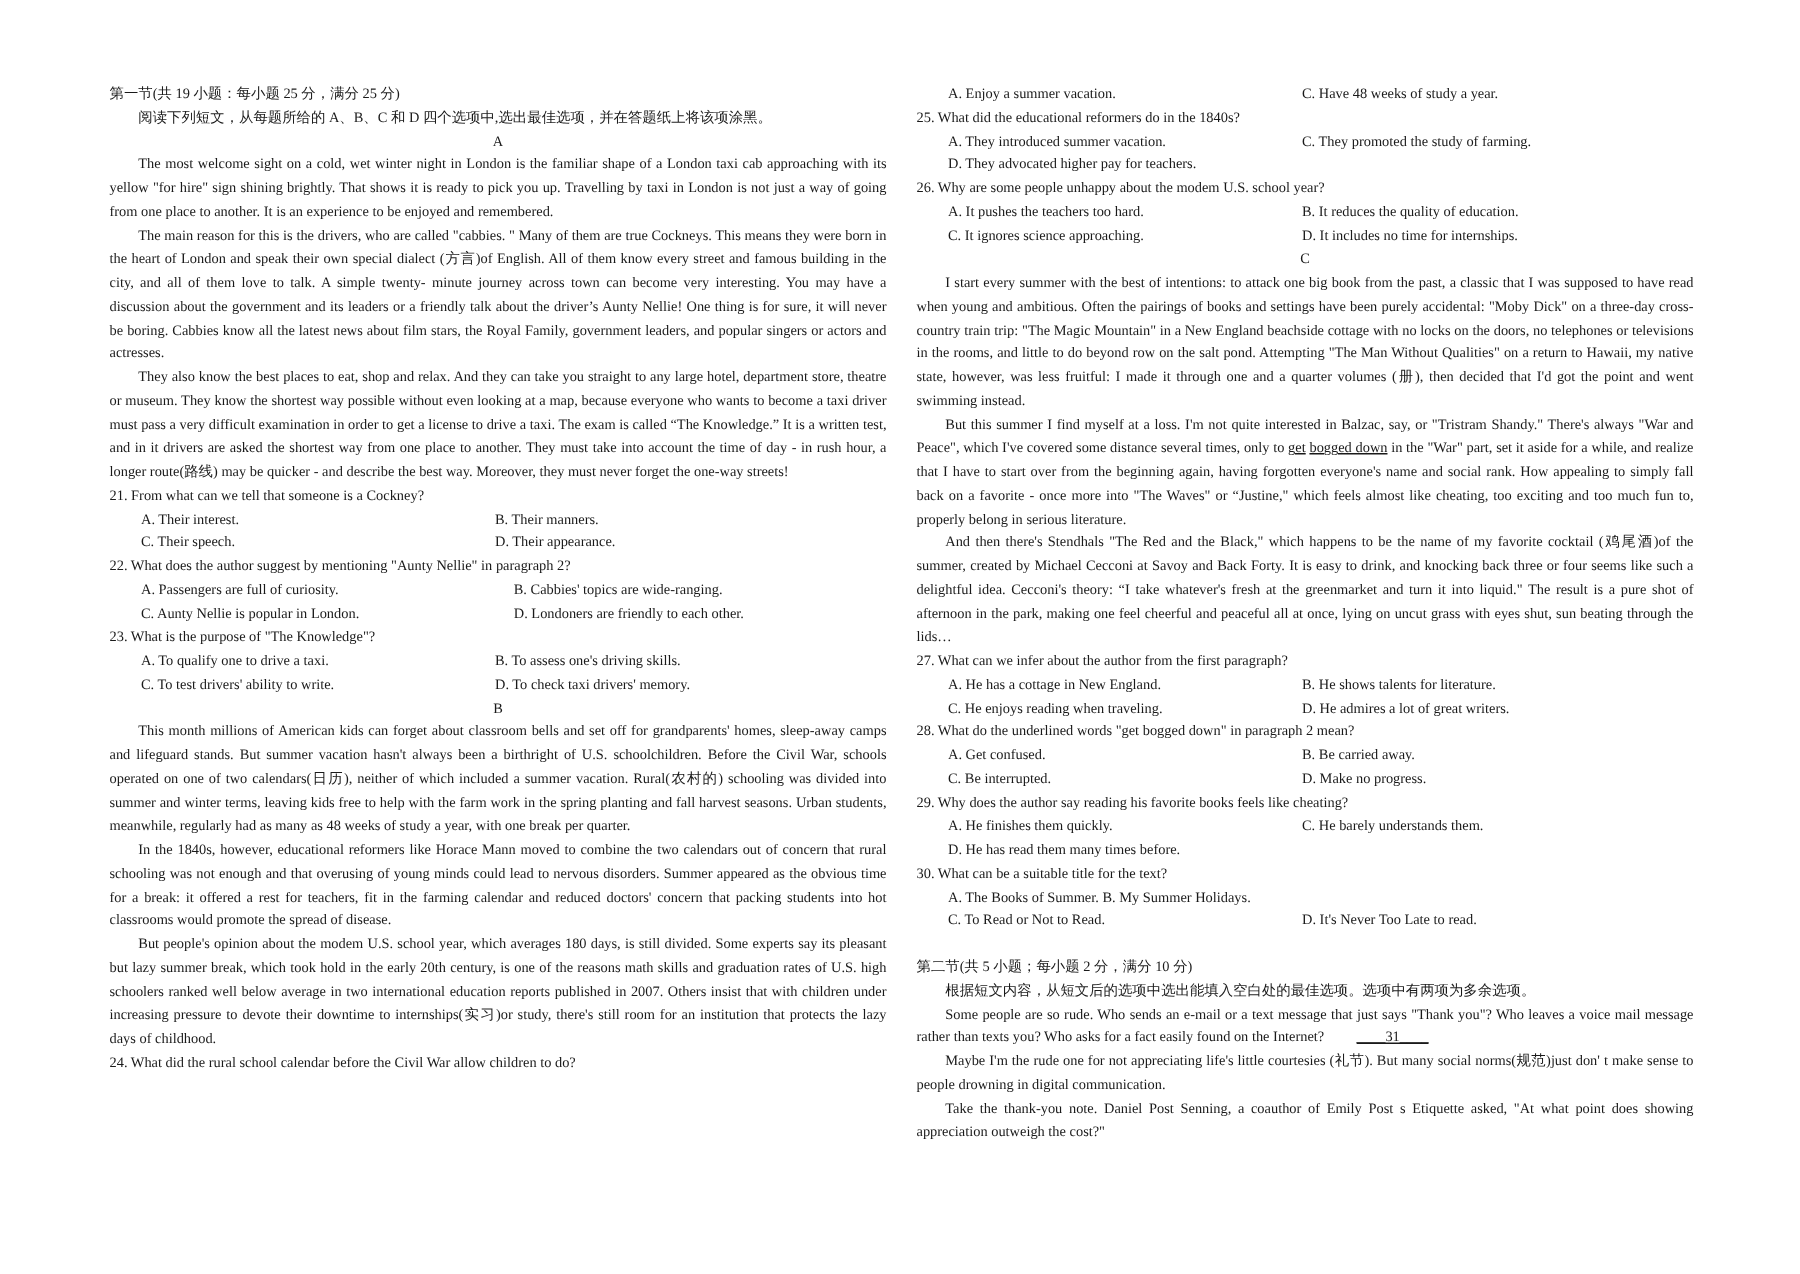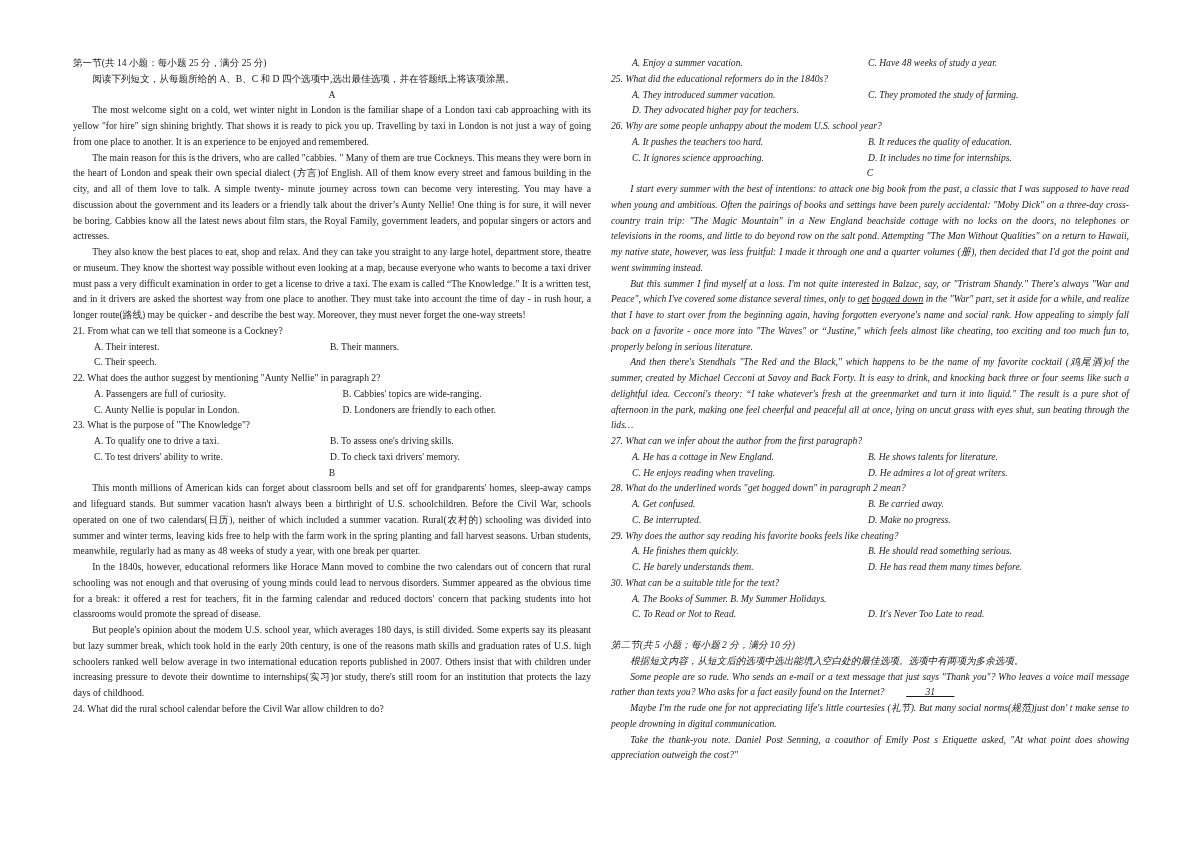--- a/index.html
+++ b/index.html
@@ -1,47 +1,48 @@
 <!DOCTYPE html>
 <html><head>
 <meta charset="utf-8">
 <style>
   html, body { margin:0; padding:0; background:#ffffff; }
   body { width:1200px; height:849px; position:relative; overflow:hidden;
          font-family:"Liberation Serif","DejaVu Serif",serif; color:#1a1a1a; }
   .col { position:absolute; top:55px; width:518px; font-size:9.6px; line-height:15.75px; }
   .col.left { left:73px; }
-  .col.right { left:611px;font-style:italic; }
+  .col.right { left:611px; }
   .p { text-align:justify; text-indent:2em; margin:0; }
   .cn { margin:0; }
   .cn.ind { text-indent:2em; }
   .center { text-align:center; margin:0; }
   .q { margin:0; }
   .opts { display:grid; grid-template-columns: 236px 1fr; padding-left:21px; margin:0; }
   .opts.single { grid-template-columns: 1fr 1fr; }
   .opt { white-space:nowrap; }
   .u { text-decoration:underline; }
   .blank { display:inline-block; text-decoration:underline; }
 </style>
 </head>
 <body>
 
 <div class="col left">
-  <p class="cn">第一节(共 14 小题：每小题 25 分，满分 25 分)</p>
+  <p class="cn">第一节(共 19 小题：每小题 25 分，满分 25 分)</p>
   <p class="cn ind">阅读下列短文，从每题所给的 A、B、C 和 D 四个选项中,选出最佳选项，并在答题纸上将该项涂黑。</p>
   <p class="center">A</p>
   <p class="p">The most welcome sight on a cold, wet winter night in London is the familiar shape of a London taxi cab approaching with its yellow "for hire" sign shining brightly. That shows it is ready to pick you up. Travelling by taxi in London is not just a way of going from one place to another. It is an experience to be enjoyed and remembered.</p>
   <p class="p">The main reason for this is the drivers, who are called "cabbies. " Many of them are true Cockneys. This means they were born in the heart of London and speak their own special dialect (方言)of English. All of them know every street and famous building in the city, and all of them love to talk. A simple twenty- minute journey across town can become very interesting. You may have a discussion about the government and its leaders or a friendly talk about the driver’s Aunty Nellie! One thing is for sure, it will never be boring. Cabbies know all the latest news about film stars, the Royal Family, government leaders, and popular singers or actors and actresses.</p>
   <p class="p">They also know the best places to eat, shop and relax. And they can take you straight to any large hotel, department store, theatre or museum. They know the shortest way possible without even looking at a map, because everyone who wants to become a taxi driver must pass a very difficult examination in order to get a license to drive a taxi. The exam is called “The Knowledge.” It is a written test, and in it drivers are asked the shortest way from one place to another. They must take into account the time of day - in rush hour, a longer route(路线) may be quicker - and describe the best way. Moreover, they must never forget the one-way streets!</p>
 
   <p class="q">21. From what can we tell that someone is a Cockney?</p>
   <div class="opts">
     <span class="opt">A. Their interest.</span>
     <span class="opt">B. Their manners.</span>
     <span class="opt">C. Their speech.</span>
+    <span class="opt">D. Their appearance.</span>
   </div>
 
   <p class="q">22. What does the author suggest by mentioning "Aunty Nellie" in paragraph 2?</p>
   <div class="opts single">
     <span class="opt">A. Passengers are full of curiosity.</span>
     <span class="opt">B. Cabbies' topics are wide-ranging.</span>
     <span class="opt">C. Aunty Nellie is popular in London.</span>
     <span class="opt">D. Londoners are friendly to each other.</span>
   </div>
 
@@ -98,21 +99,20 @@
   <div class="opts">
     <span class="opt">A. Get confused.</span>
     <span class="opt">B. Be carried away.</span>
     <span class="opt">C. Be interrupted.</span>
     <span class="opt">D. Make no progress.</span>
   </div>
 
   <p class="q">29. Why does the author say reading his favorite books feels like cheating?</p>
   <div class="opts">
     <span class="opt">A. He finishes them quickly.</span>
-    <span class="opt">B. He should read something serious.</span>
     <span class="opt">C. He barely understands them.</span>
     <span class="opt">D. He has read them many times before.</span>
   </div>
 
   <p class="q">30. What can be a suitable title for the text?</p>
   <div class="opts">
     <span class="opt" style="grid-column:1 / span 2;">A. The Books of Summer. B. My Summer Holidays.</span>
     <span class="opt">C. To Read or Not to Read.</span>
     <span class="opt">D. It's Never Too Late to read.</span>
   </div>

